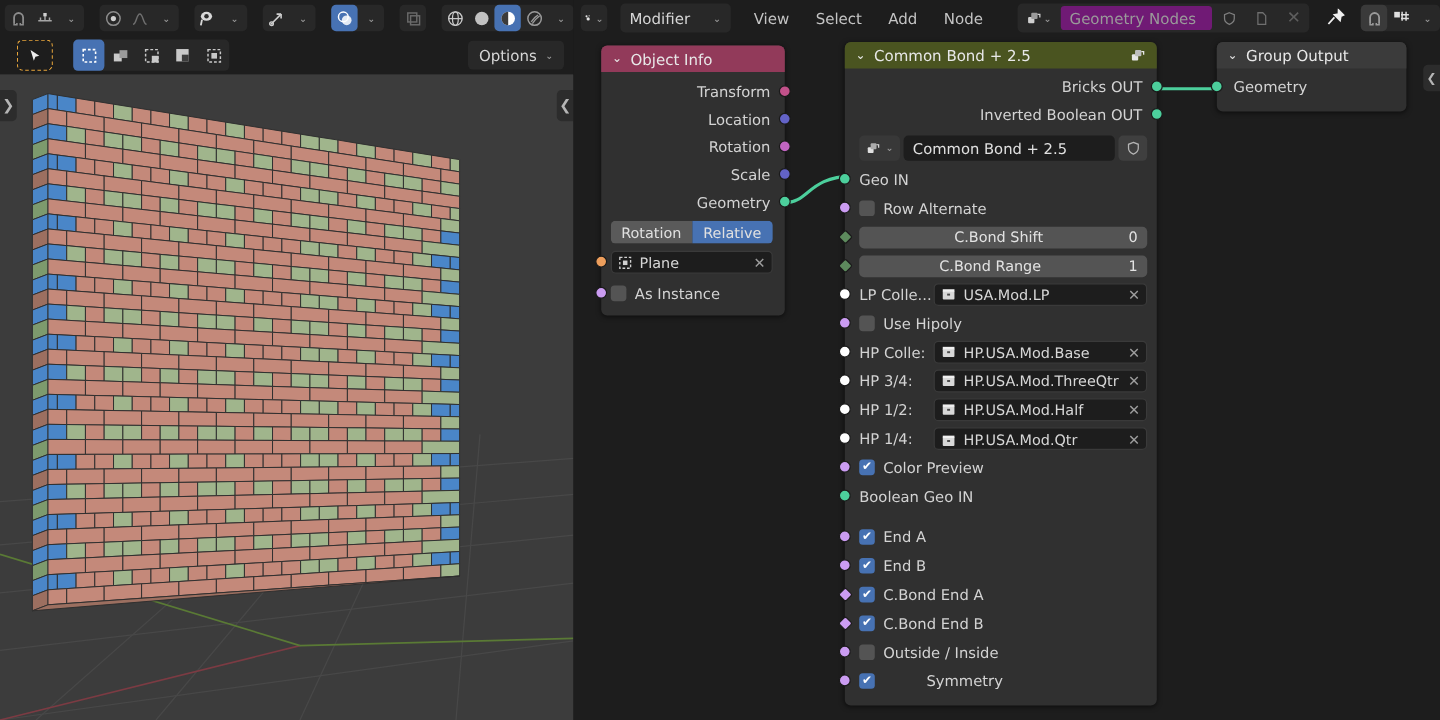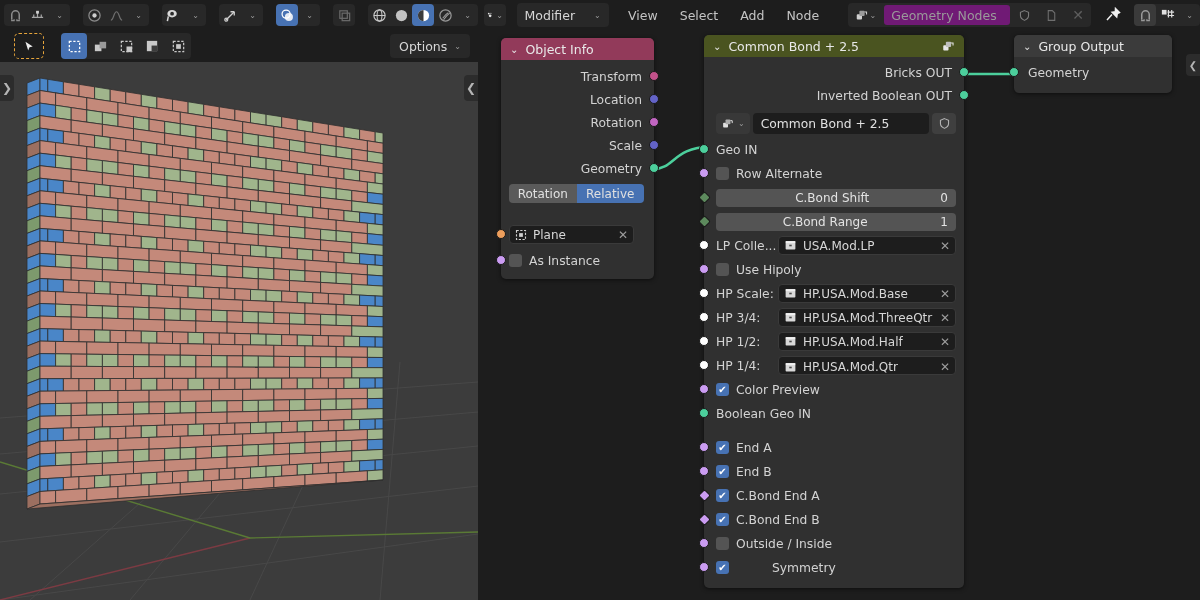--- a/index.html
+++ b/index.html
@@ -1003,21 +1003,21 @@
           <div class="row out">
             <span>Geometry</span>
             <span class="sock right" style="background:#4ccf9c;"></span>
           </div>
           <div style="padding:4px 10px 0 8px;">
             <div class="seg">
               <div>Rotation</div>
               <div class="act">Relative</div>
             </div>
           </div>
-          <div class="row" style="padding:0 20px 0 8px;margin-top:20px;justify-content:center;">
+          <div class="row" style="padding:0 10px 0 8px;margin-top:4px;justify-content:center;">
             <span class="sock left" style="background:#ed9e5c;left:-5px;top:6px;"></span>
             <div class="idfield" style="flex:1;">
               <svg width="12" height="12" viewBox="0 0 16 16">
                   <rect x="2" y="2" width="12" height="12" fill="none" stroke="#d0d0d0" stroke-width="1.5" stroke-dasharray="3 2"></rect>
                   <rect x="5.5" y="5.5" width="5" height="5" fill="#d0d0d0"></rect>
                 </svg>
               <span class="txt">Plane</span>
               <span class="x">✕</span>
             </div>
           </div>
@@ -1109,21 +1109,21 @@
                   <span class="x">✕</span>
                 </div>
               </div>
               <div class="row" style="padding: 0px 8px 0px 12px; margin-bottom: 1px;">
                 <span class="sock left" style="background: rgb(203, 156, 242); left: -5px;"></span>
                 <span class="chk"></span>
                 <span class="lbl">Use Hipoly</span>
               </div>
               <div class="row" style="padding: 0px 8px 0px 12px; margin-bottom: 1px;">
                 <span class="sock left" style="background: rgb(255, 255, 255); left: -5px;"></span>
-                <span style="width: 62px; flex: 0 0 auto; white-space: nowrap; overflow: hidden;">HP Scale:</span>
+                <span style="width: 62px; flex: 0 0 auto; white-space: nowrap; overflow: hidden;">HP Colle:</span>
                 <div class="idfield" style="flex: 1 1 0%;">
                   <span style="display: flex;">
                     <svg width="13" height="13" viewBox="0 0 16 16">
                       <rect x="2" y="4" width="12" height="9" rx="1" fill="#d8d8d8"></rect>
                       <rect x="2" y="2.5" width="12" height="2.5" fill="#f0f0f0"></rect>
                       <rect x="6.5" y="7" width="3" height="2" fill="#4a4a4a"></rect>
                     </svg>
                   </span>
                   <span class="txt">HP.USA.Mod.Base</span>
                   <span class="x">✕</span>

